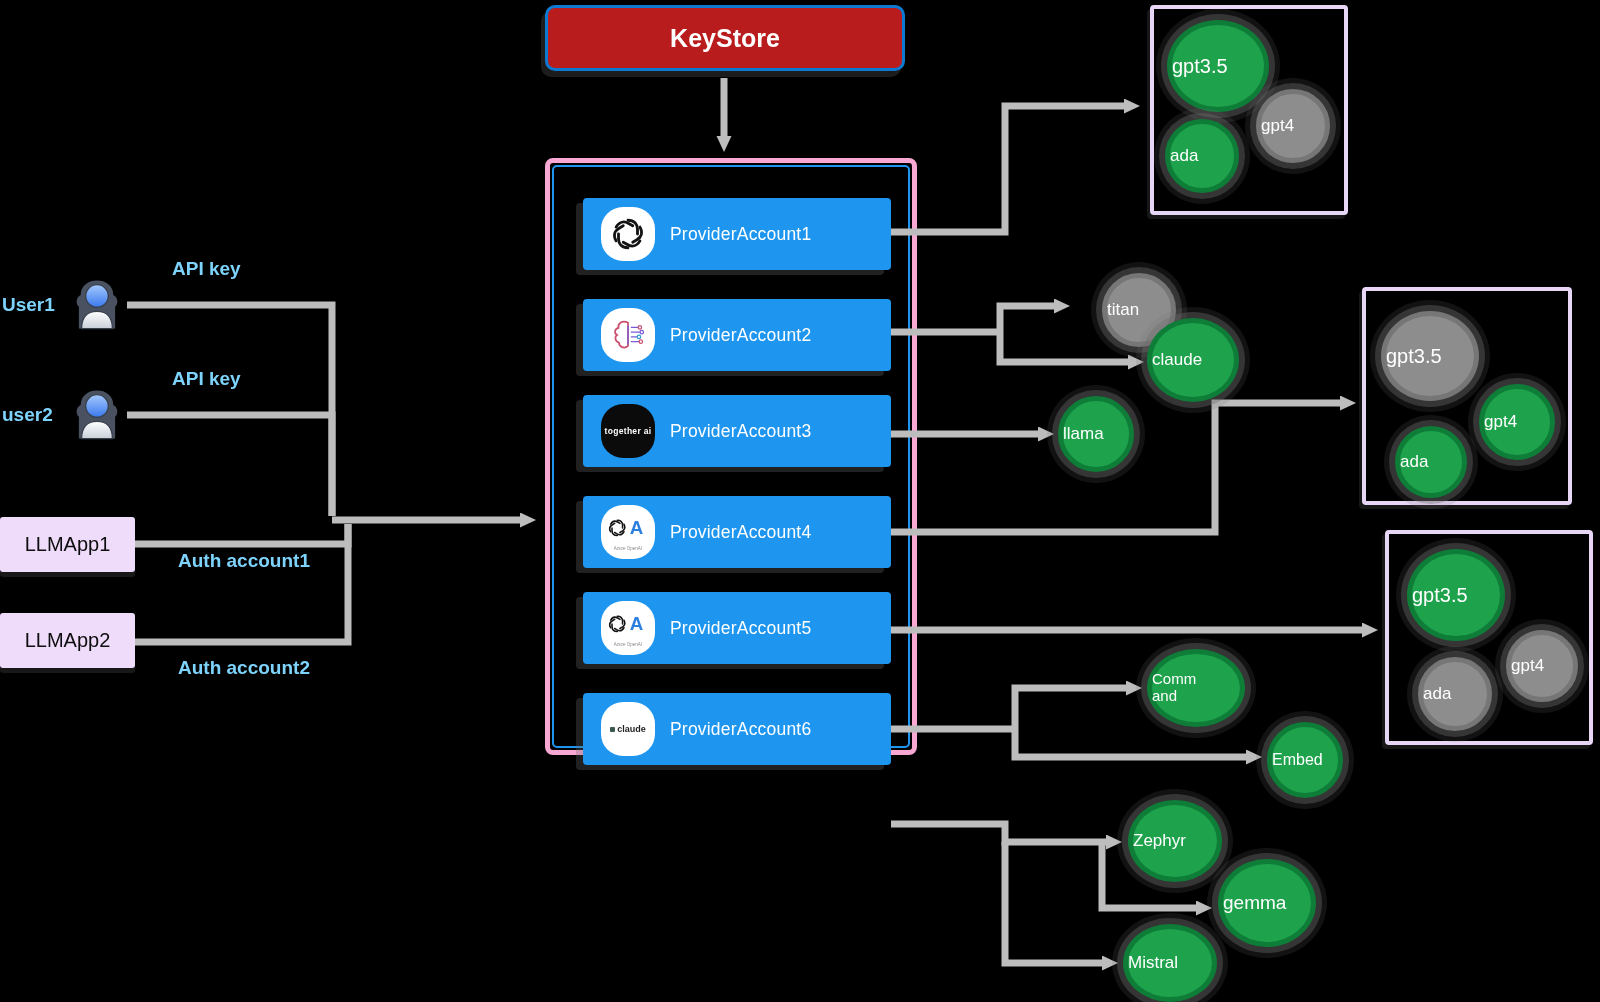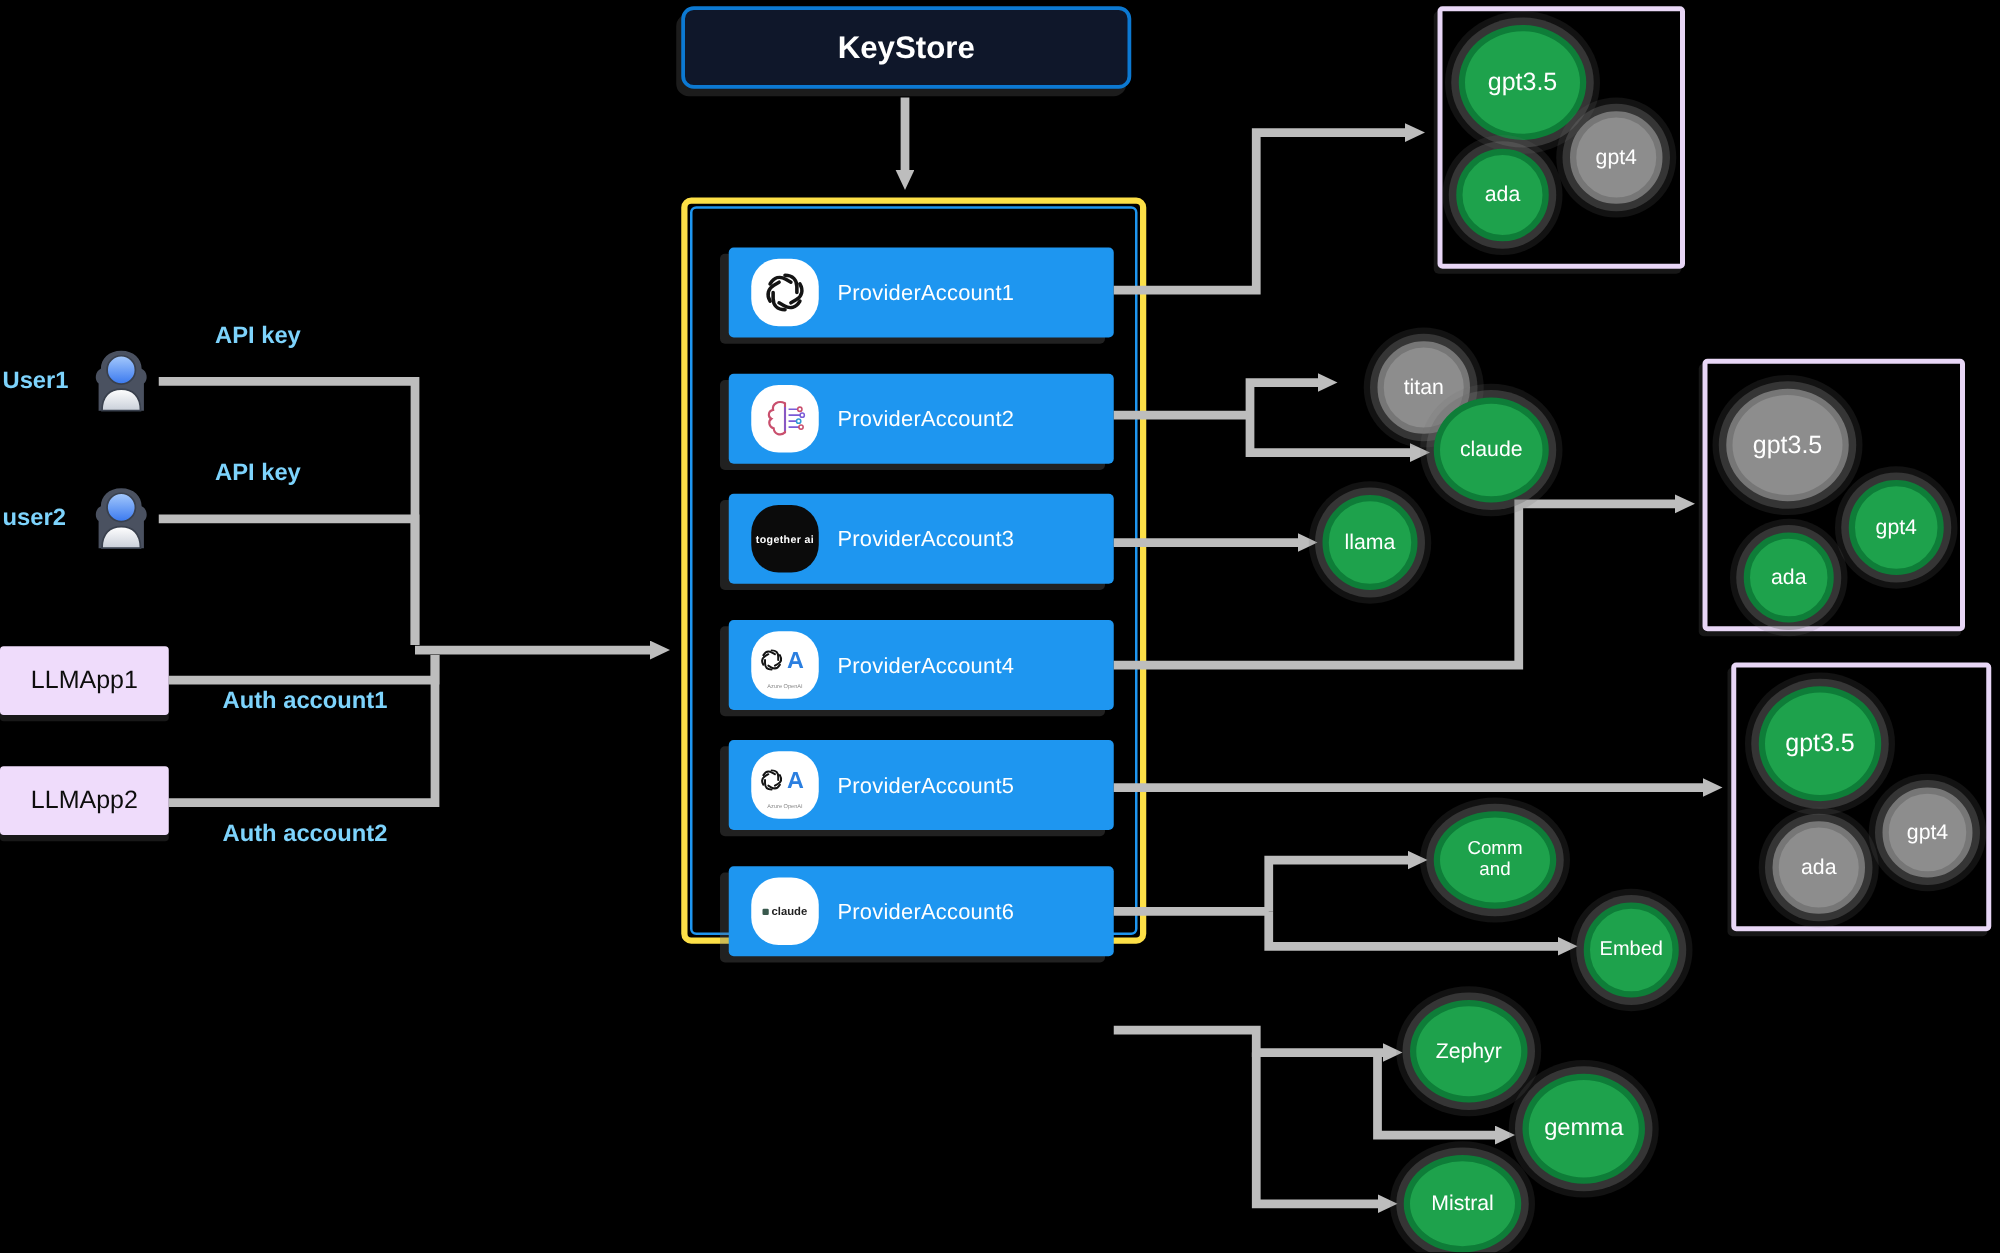--- a/index.html
+++ b/index.html
@@ -6,28 +6,28 @@
   html,body { background:#000; }
   .stage {
     position: relative; width: 1600px; height: 1002px;
     background: #000; overflow: hidden;
     font-family: "Liberation Sans", sans-serif;
   }
   svg.wires { position:absolute; left:0; top:0; z-index:2; pointer-events:none; }
 
   .keystore-box {
     position:absolute; left:545px; top:5px; width:360px; height:66px;
-    background:#0f172a; border:3px solid #0C79D2; border-radius:10px;
+    background:#b91c1c; border:3px solid #0C79D2; border-radius:10px;
     display:flex; align-items:center; justify-content:center;
     color:#fff; font-size:25px; font-weight:600; z-index:3;
     box-shadow:-4px 6px 0 rgba(100,100,100,.28);
   }
   .store-container {
     position:absolute; left:545px; top:158px; width:372px; height:597px;
-    border:5px solid #fde047; border-radius:8px; z-index:1;
+    border:5px solid #f9a8d4; border-radius:8px; z-index:1;
   }
   .store-inner { position:absolute; inset:2px; border:2px solid #1E96F0; border-radius:5px; }
   .prow {
     position:absolute; left:33px; width:308px; height:72px;
     background:#1E96F0; border-radius:4px;
     display:flex; align-items:center; color:#fff; font-size:17.5px;
     box-shadow:-7px 5px 0 rgba(110,110,110,.30); z-index:2;
   }
   .prow.center { justify-content:center; }
   .row-label { margin-left:15px; font-weight:500; letter-spacing:.2px; }
@@ -38,21 +38,21 @@
   }
   .tile.black { background:#0b0b0b; }
   .together-text { color:#fff; font-size:8.5px; font-weight:700; letter-spacing:.3px; }
   .cohere-wrap { display:flex; align-items:center; gap:2px; }
   .cohere-dot { width:5px; height:5px; background:#39594d; border-radius:1px; display:inline-block; }
   .cohere-text { color:#222; font-size:9px; font-weight:700; }
   .azure-caption { font-size:4.5px; color:#8a8a8a; margin-top:-2px; }
 
   .node {
     position:absolute; border-radius:50%;
-    display:flex; flex-direction:column; align-items:center; justify-content:center;
+    display:flex; flex-direction:column; align-items:flex-start; justify-content:center;
     color:#fff; font-size:17px; line-height:1.12; text-align:center; z-index:3;
     box-shadow:0 0 0 6px rgba(110,110,110,.38), 0 0 0 11px rgba(110,110,110,.16);
   }
   .node.big { font-size:20px; }
   .node.green { background:#1EA24C; border:5px solid #0E7D38; }
   .node.gray  { background:#8D8D8D; border:5px solid #767676; }
 
   .group-box {
     position:absolute; border:4px solid #E8D6F6; border-radius:4px; z-index:2;
     box-shadow:-3px 4px 0 rgba(90,90,90,.25);

